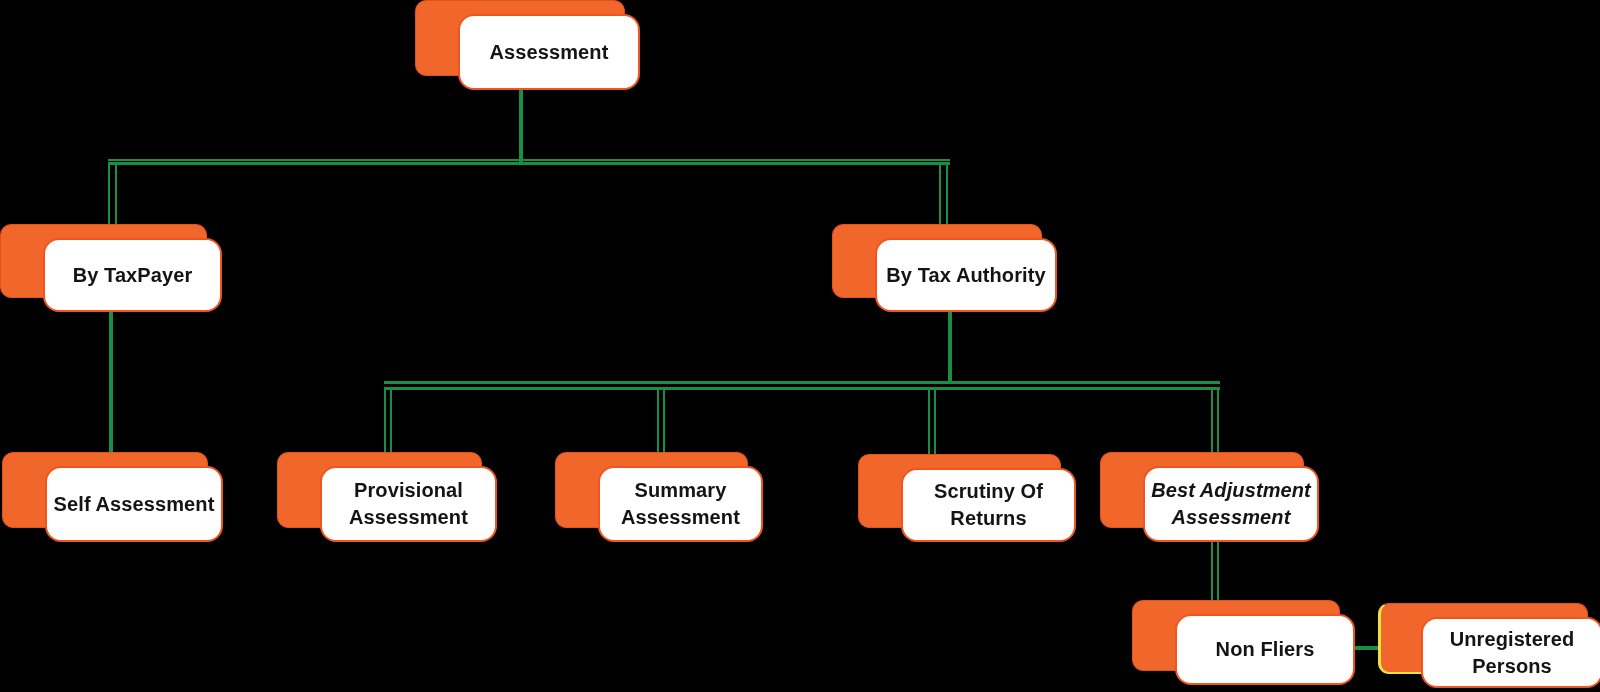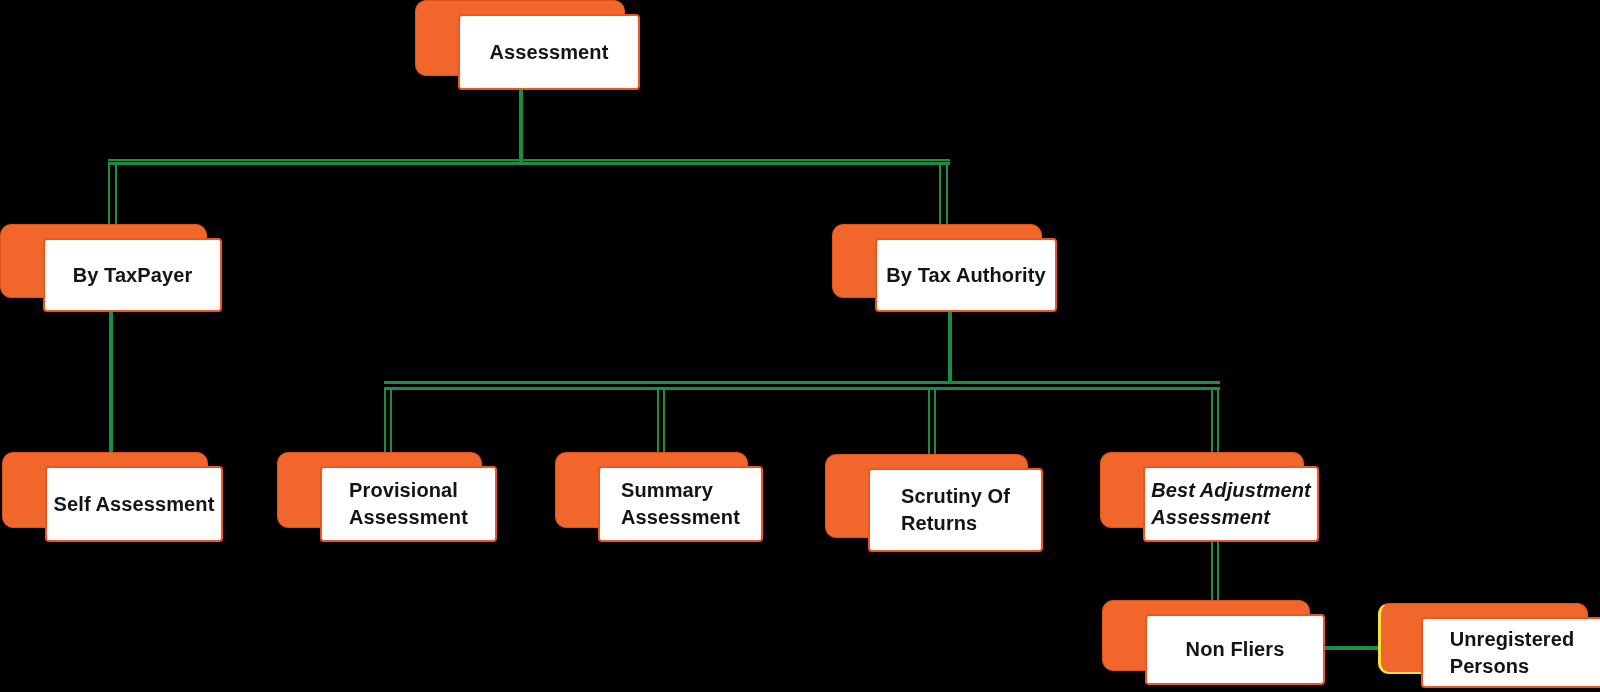--- a/index.html
+++ b/index.html
@@ -26,22 +26,22 @@
   .node{position:absolute; z-index:2;}
   .shadow{
     position:absolute; left:-15px; top:-14px; width:100%; height:100%;
     background:var(--orange); border:1px solid var(--orange-stroke);
     border-radius:11px; z-index:0; box-sizing:border-box;
   }
   .shadow.yellow-edge{border-left:3px solid var(--yellow); border-bottom:2px solid var(--yellow);}
   .card{
     position:absolute; inset:0;
     background:var(--card-bg); border:2.5px solid var(--card-border);
-    border-radius:4px; z-index:1; box-sizing:border-box;
-    display:flex; align-items:center; justify-content:center; text-align:left;margin-left:28px;
+    border-radius:16px; z-index:1; box-sizing:border-box;
+    display:flex; align-items:center; justify-content:center; text-align:center;margin-left:28px;
   }
   .lbl{
     font-size:20px; font-weight:700; color:var(--text);
     line-height:27px; white-space:pre-line; letter-spacing:0.1px;
   }
 </style>
 </head>
 <body>
 
 <div id="canvas">
@@ -97,37 +97,37 @@
   </div>
 
   <div class="node" style="left:570px; top:466px; width:193px; height:76px;">
     <div class="shadow"></div>
     <div class="card">
         <span class="lbl">Summary
 Assessment</span>
       </div>
   </div>
 
-  <div class="node" style="left:840px; top:468px; width:203px; height:84px;">
+  <div class="node" style="left:873px; top:468px; width:203px; height:74px;">
     <div class="shadow"></div>
     <div class="card">
         <span class="lbl">Scrutiny Of
 Returns</span>
       </div>
   </div>
 
   <div class="node" style="left:1115px; top:466px; width:204px; height:76px;font-style:italic;">
     <div class="shadow"></div>
     <div class="card">
         <span class="lbl">Best Adjustment
 Assessment</span>
       </div>
   </div>
 
-  <div class="node" style="left:1117px; top:614px; width:208px; height:71px;">
+  <div class="node" style="left:1147px; top:614px; width:208px; height:71px;">
     <div class="shadow"></div>
     <div class="card">
         <span class="lbl">Non Fliers</span>
       </div>
   </div>
 
   <div class="node" style="left:1393px; top:617px; width:210px; height:71px;">
     <div class="shadow yellow-edge"></div>
     <div class="card">
         <span class="lbl">Unregistered

